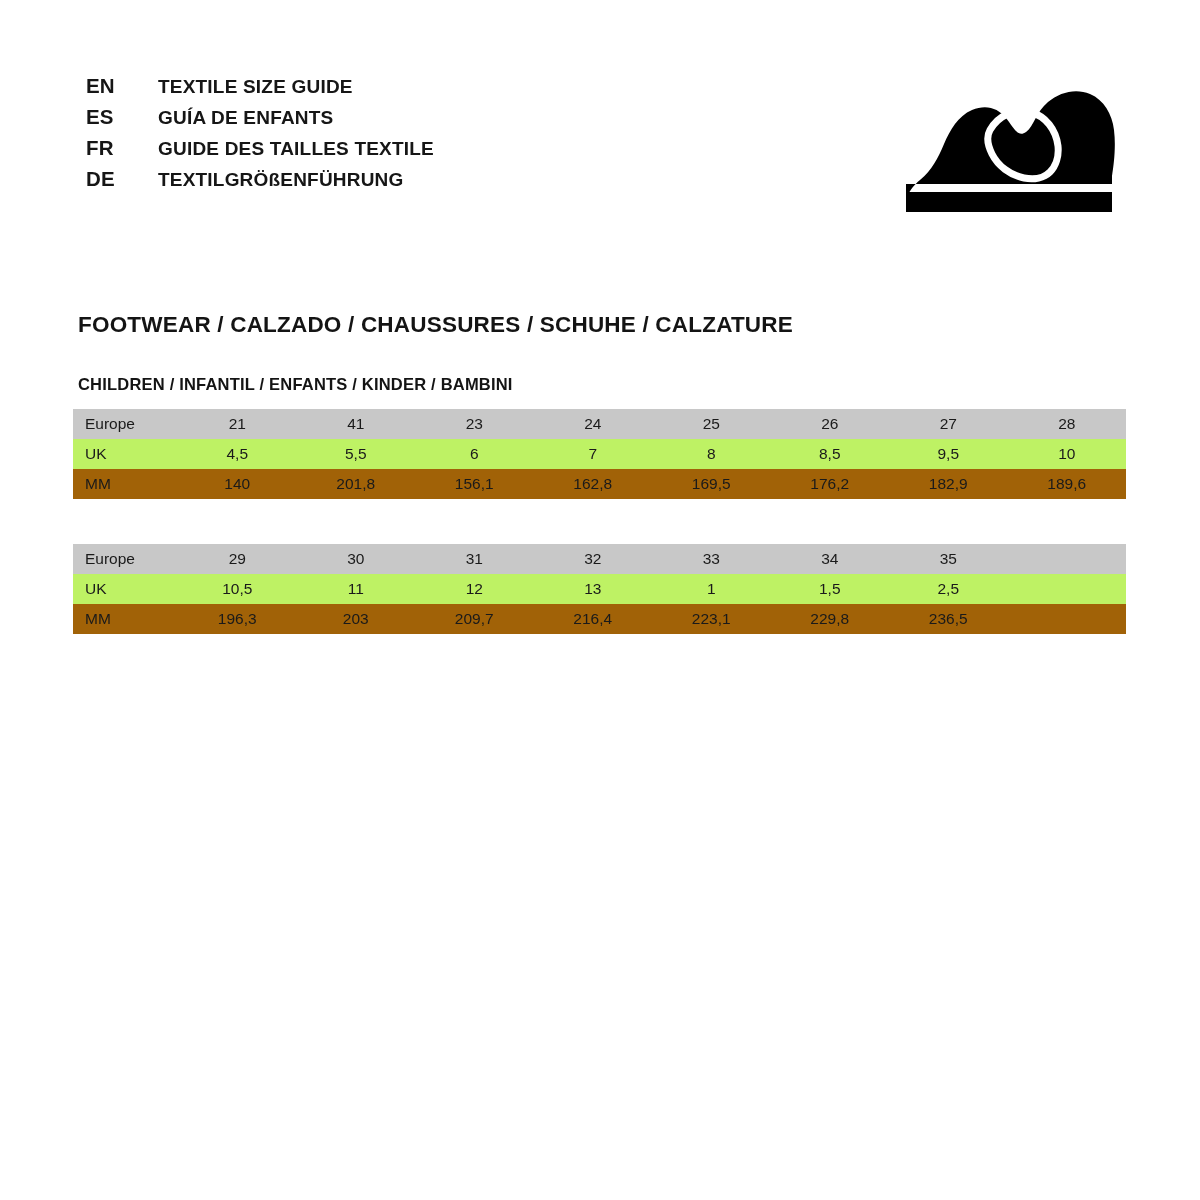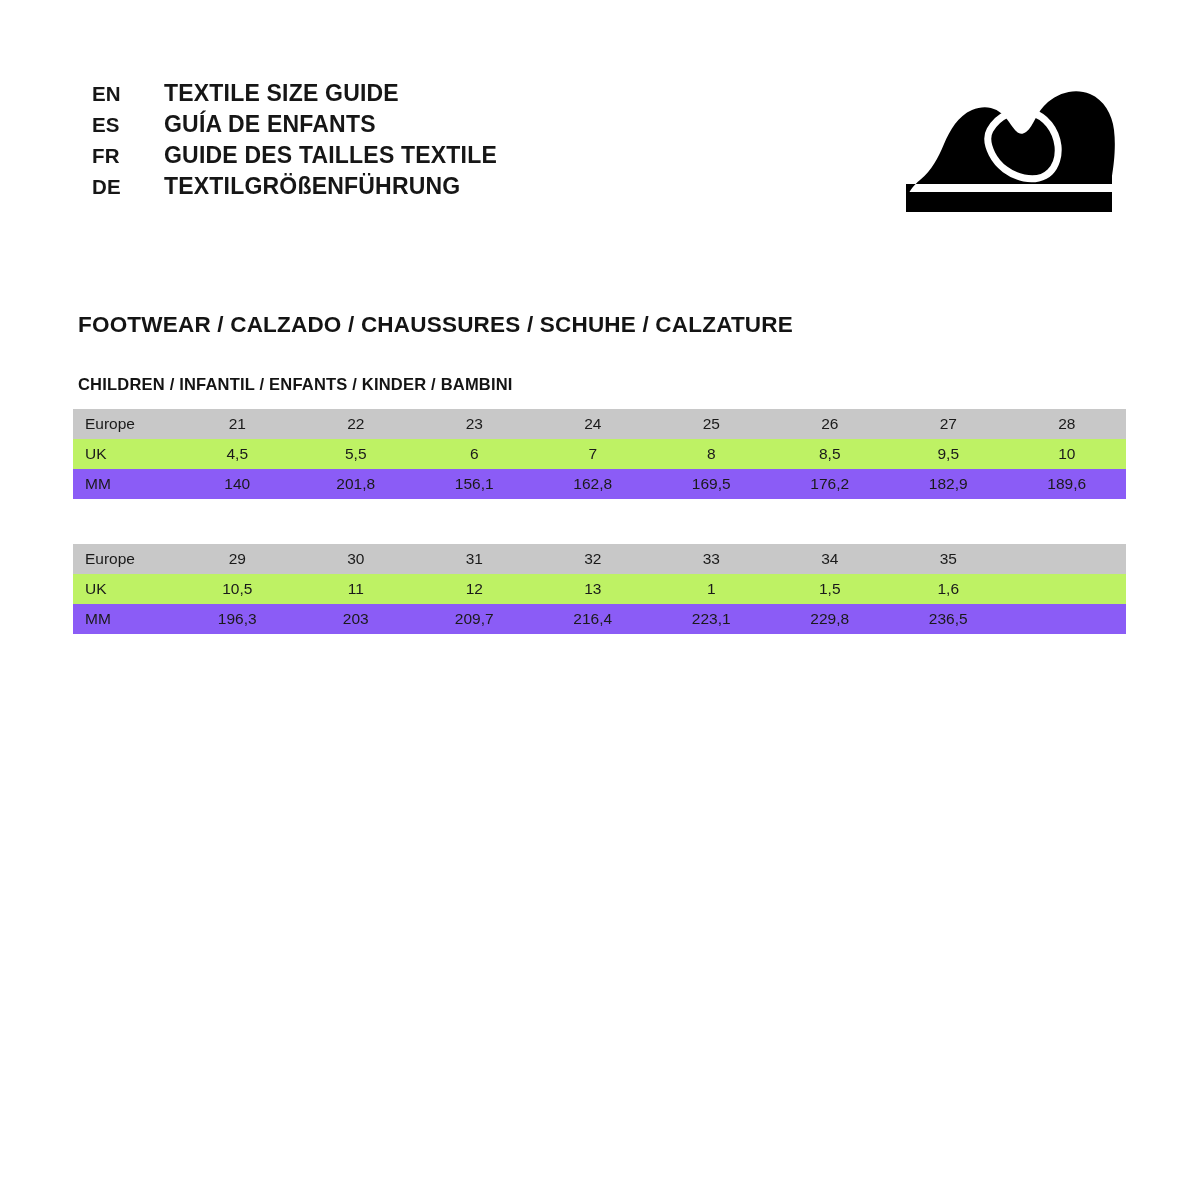--- a/index.html
+++ b/index.html
@@ -25,37 +25,37 @@
 
   
   .header {
     position: absolute;
     left: 78px;
     top: 66px;
     width: 1050px;
   }
   .lang-list {
     list-style: none;
-    margin: 14px;
+    margin: 8px;
     padding: 0;
   }
   .lang-row {
     display: flex;
     align-items: baseline;
     height: 31px;
   }
   .lang-code {
     width: 72px;
     font-size: 20.5px;
     font-weight: bold;
     letter-spacing: 0.2px;
     color: #161616;
   }
   .lang-text {
-    font-size: 23px;
+    font-size: 19px;
     font-weight: bold;
     letter-spacing: 0.2px;
     color: #161616;
     white-space: nowrap;
   }
 
   
   .shoe-icon {
     position: absolute;
     right: 72px;
@@ -102,21 +102,21 @@
     padding: 0;
     vertical-align: middle;
   }
   .size-table td.label {
     text-align: left;
     padding-left: 12px;
     font-size: 15.5px;
   }
   .row-head td { background: #c8c8c8; }
   .row-alt td   { background: #bef264; }
-  .row-grey td  { background: #8b5cf6; }
+  .row-grey td  { background: #a16207; }
 
   .col-label { width: 105px; }
   .col-val { width: 118.5px; }
 </style>
 </head>
 <body>
 
 <div class="page">
 
   <div class="header">
@@ -163,21 +163,21 @@
         <col class="col-val">
       <col class="col-val">
         <col class="col-val">
         <col class="col-val">
         <col class="col-val">
     </colgroup>
     <tbody>
       <tr class="row-head">
         <td class="label">Europe</td>
         <td>21</td>
-        <td>22</td>
+        <td>41</td>
         <td>23</td>
         <td>24</td>
         <td>25</td>
         <td>26</td>
         <td>27</td>
         <td>28</td>
       </tr>
       <tr class="row-alt">
         <td class="label">UK</td>
         <td>4,5</td>
@@ -228,21 +228,21 @@
         <td></td>
       </tr>
       <tr class="row-alt">
         <td class="label">UK</td>
         <td>10,5</td>
         <td>11</td>
         <td>12</td>
         <td>13</td>
         <td>1</td>
         <td>1,5</td>
-        <td>1,6</td>
+        <td>2,5</td>
         <td></td>
       </tr>
       <tr class="row-grey">
         <td class="label">MM</td>
         <td>196,3</td>
         <td>203</td>
         <td>209,7</td>
         <td>216,4</td>
         <td>223,1</td>
         <td>229,8</td>

